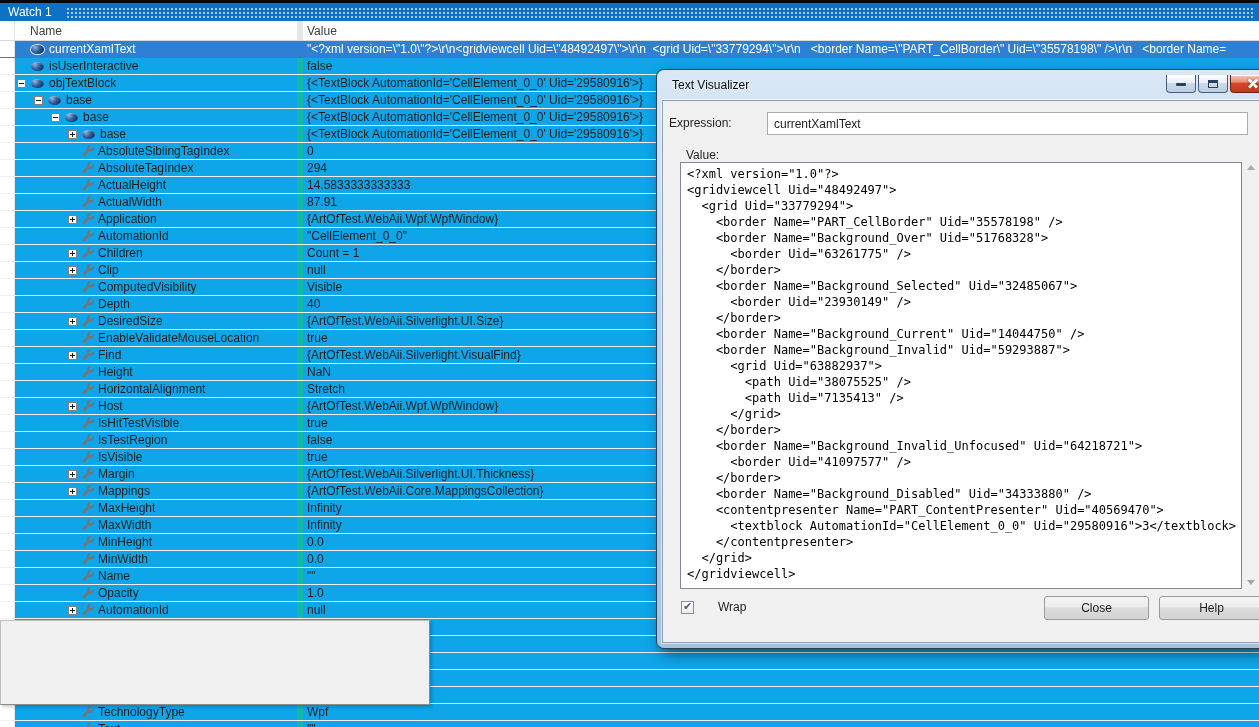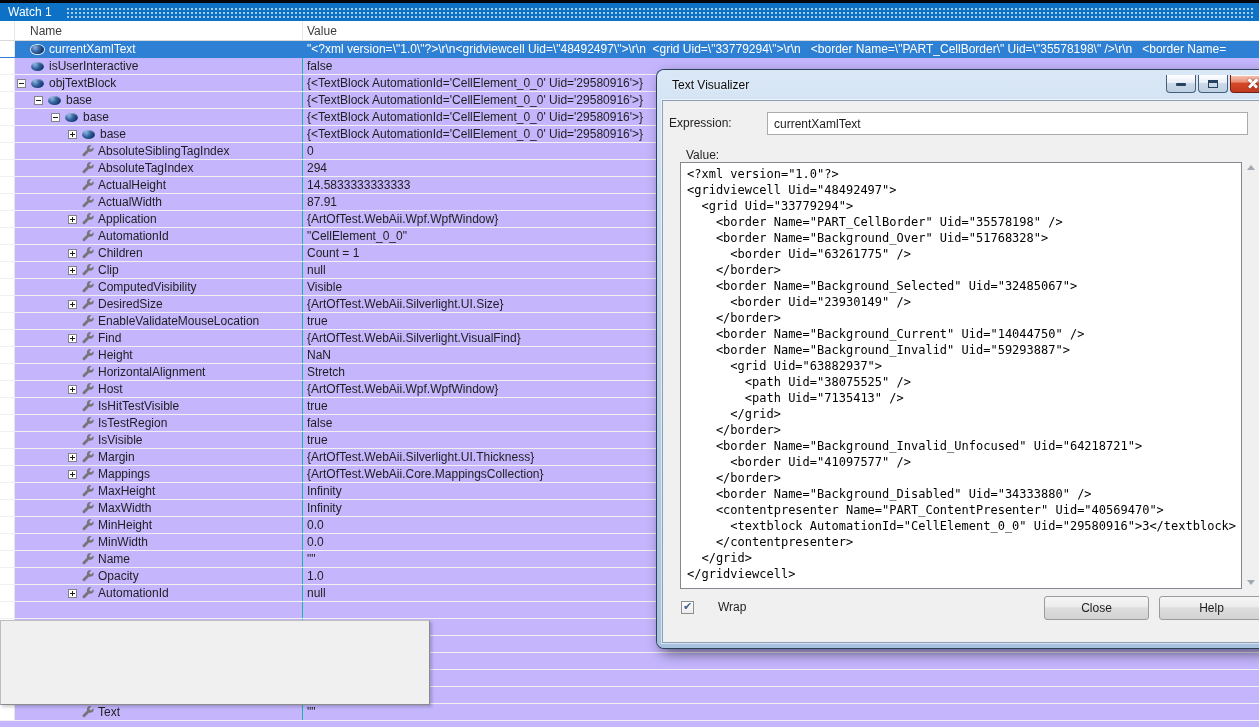--- a/index.html
+++ b/index.html
@@ -1,28 +1,28 @@
 <!DOCTYPE html>
 <html><head>
 <meta charset="utf-8">
 <style>
   * { margin:0; padding:0; box-sizing:border-box; }
   html,body { width:1259px; height:727px; overflow:hidden; }
   body { font-family:"Liberation Sans", sans-serif; font-size:12px; background:#fff; position:relative; color:#1e1e1e; }
 
   
-  .watch-window { position:absolute; inset:0; background:#c4b5fd; }
+  .watch-window { position:absolute; inset:0; background:#0ea5e9; }
   .watch-titlebar { height:21px; background:#0d71c6; border-top:3px solid #05060c; display:flex; align-items:center; color:#fff; padding-left:8px; }
   .watch-title { font-size:12px; }
   .title-dots { flex:1; height:11px; margin:1px 4px 0 14px;
     background-image:radial-gradient(circle, rgba(190,220,245,.85) 0.8px, transparent 1.2px);
     background-size:4px 4px; }
   .watch-header { height:20px; display:flex; align-items:stretch; background:#fff; border-bottom:1px solid #d9d9d9; color:#3c3c3c; }
   .gutter { width:15px; flex:none; border-right:1px solid #e6e6e6; background:#fff; align-self:stretch; }
-  .cell-name { width:288px; flex:none; display:flex; align-items:center; overflow:hidden; white-space:nowrap; border-right:1px solid #14b8a6; }
+  .cell-name { width:288px; flex:none; display:flex; align-items:center; overflow:hidden; white-space:nowrap; border-right:6px solid #14b8a6; }
   .cell-value { flex:1; overflow:hidden; white-space:pre; padding-left:4px; display:flex; align-items:center; }
   .header-cell { font-size:12px; }
   .watch-header .cell-name { padding-left:15px; border-right-color:#e6e6e6; }
 
   .rows { position:relative; }
   .row { height:17px; display:flex; align-items:stretch; border-bottom:1px solid #f0f0f0; }
   .row .cell-name, .row .cell-value { height:16px; }
   .indent { flex:none; }
   .lv0 .indent { width:2px; } .lv1 .indent { width:19px; } .lv2 .indent { width:36px; } .lv3 .indent { width:53px; }
   .expander-toggle { flex:none; width:9px; height:9px; background:#fff; border:1px solid #848484; position:relative; margin-right:5px; }
@@ -298,20 +298,35 @@
           <span class="expander-toggle empty"></span>
 
           <span class="wrench-icon">
             <svg width="12" height="12" viewBox="0 0 16 16">
               <path fill="#757575" d="M15.2 3.1a4.3 4.3 0 0 1-5.6 5.6L4 14.2a1.9 1.9 0 1 1-2.7-2.7L6.9 6a4.3 4.3 0 0 1 5.6-5.6L9.9 3l.5 2.2 2.2.5z"></path>
             </svg>
           </span>
           <span class="row-name">ComputedVisibility</span>
         </div>
         <div class="cell-value">Visible</div>
+      </div>
+      <div class="row lv3">
+        <div class="gutter"></div>
+        <div class="cell-name">
+          <span class="indent"></span>
+          <span class="expander-toggle empty"></span>
+
+          <span class="wrench-icon">
+            <svg width="12" height="12" viewBox="0 0 16 16">
+              <path fill="#757575" d="M15.2 3.1a4.3 4.3 0 0 1-5.6 5.6L4 14.2a1.9 1.9 0 1 1-2.7-2.7L6.9 6a4.3 4.3 0 0 1 5.6-5.6L9.9 3l.5 2.2 2.2.5z"></path>
+            </svg>
+          </span>
+          <span class="row-name">Depth</span>
+        </div>
+        <div class="cell-value">40</div>
       </div>
       <div class="row lv3">
         <div class="gutter"></div>
         <div class="cell-name">
           <span class="indent"></span>
           <span class="expander-toggle plus"></span>
 
           <span class="wrench-icon">
             <svg width="12" height="12" viewBox="0 0 16 16">
               <path fill="#757575" d="M15.2 3.1a4.3 4.3 0 0 1-5.6 5.6L4 14.2a1.9 1.9 0 1 1-2.7-2.7L6.9 6a4.3 4.3 0 0 1 5.6-5.6L9.9 3l.5 2.2 2.2.5z"></path>

